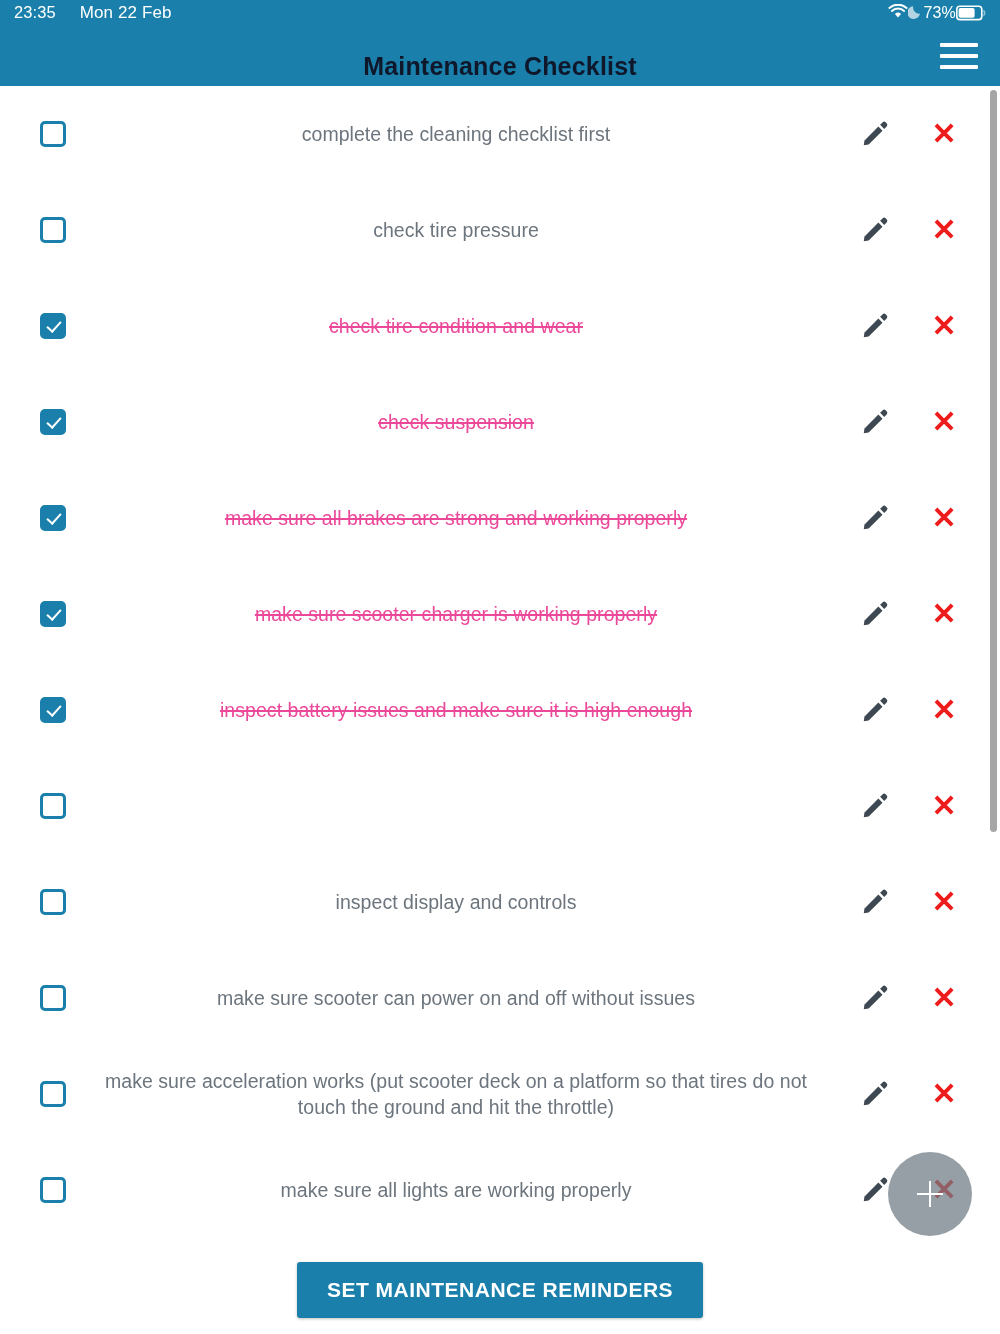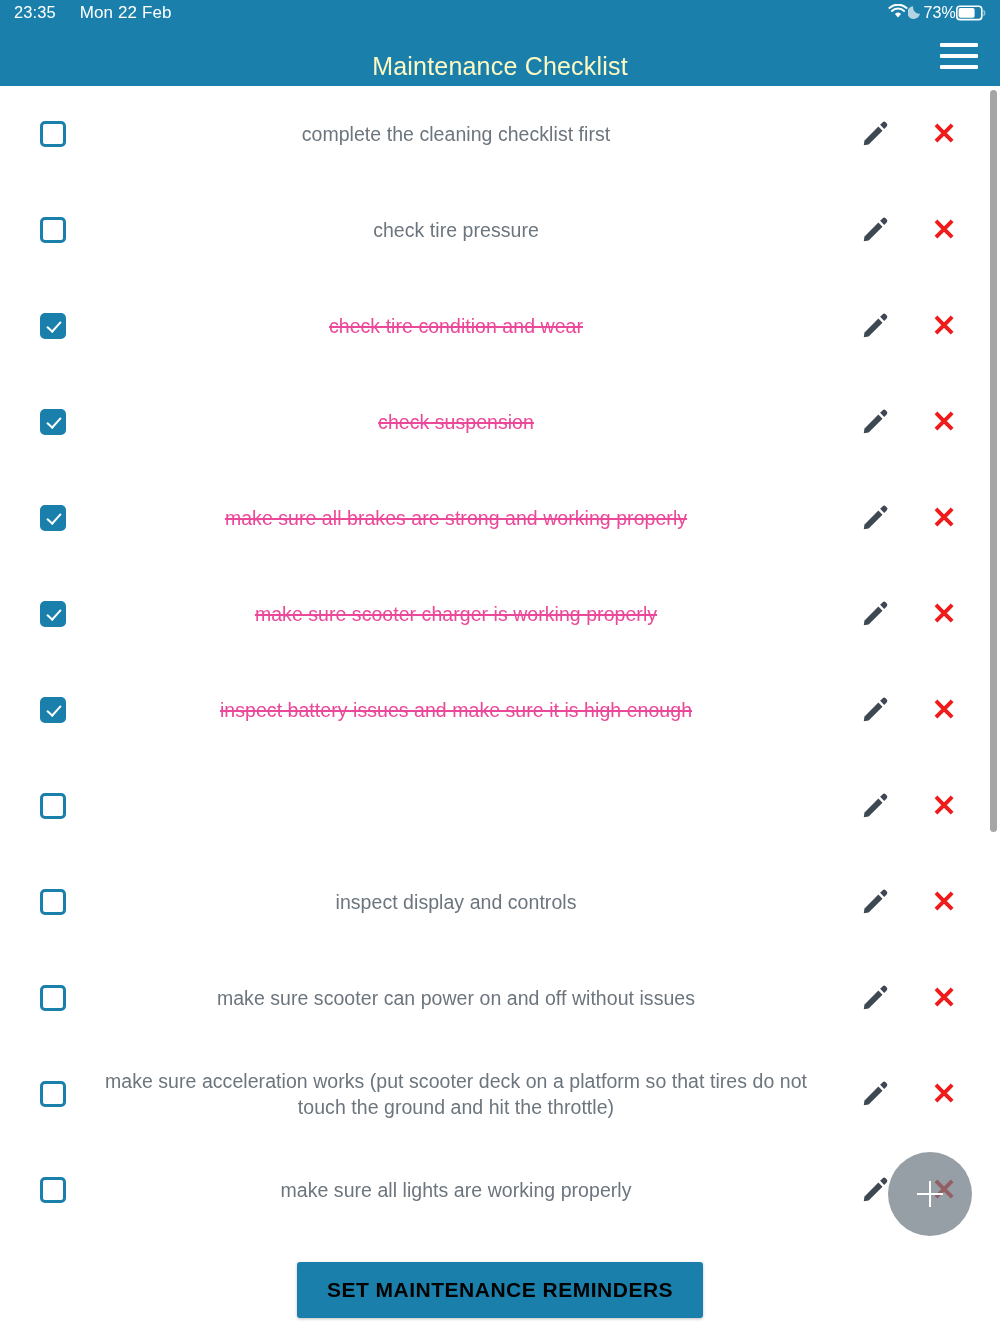--- a/index.html
+++ b/index.html
@@ -51,23 +51,23 @@
     position: absolute;
     top: 26px; left: 0;
     width: 1000px;
     height: 60px;
     background: #1a80ab;
     display: flex;
     align-items: center;
     justify-content: center;
   }
   .app-title {
-    color: #fef9c3;
+    color: #0f172a;
     font-size: 25px;
-    font-weight: normal;
+    font-weight: bold;
     letter-spacing: .2px;
     margin-top: 21px;
   }
   .menu-button {
     position: absolute;
     right: 16px;
     top: 50%;
     transform: translateY(-50%);
     width: 50px;
     height: 44px;
@@ -217,21 +217,21 @@
     bottom: 0;
     width: 1000px;
     height: 88px;
     display: flex;
     align-items: center;
     justify-content: center;
     background: #ffffff;
   }
   .primary-button {
     background: #1a80ab;
-    color: #000000;
+    color: #ffffff;
     font-size: 21px;
     font-weight: bold;
     letter-spacing: .5px;
     padding: 16px 30px;
     border: none;
     border-radius: 3px;
     cursor: pointer;
     box-shadow: 0 1px 3px rgba(0,0,0,.25);
     font-family: "Liberation Sans", sans-serif;
   }

